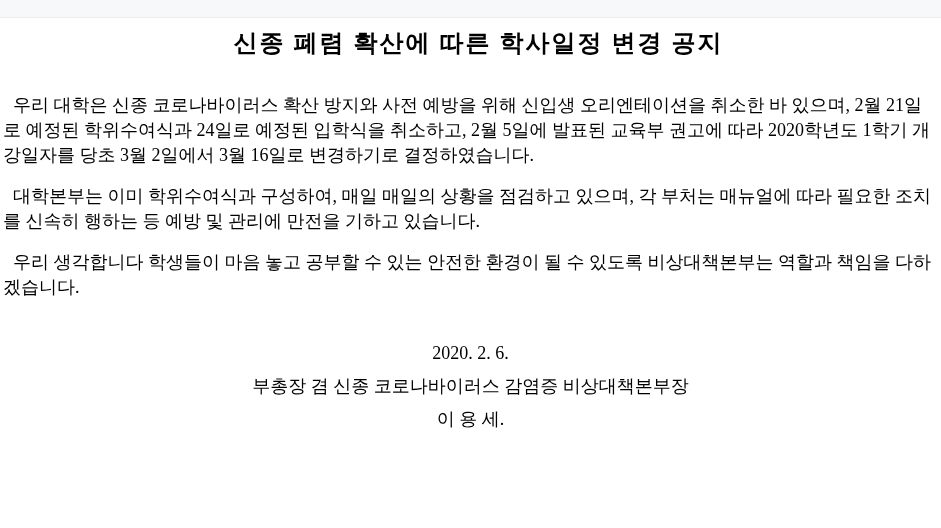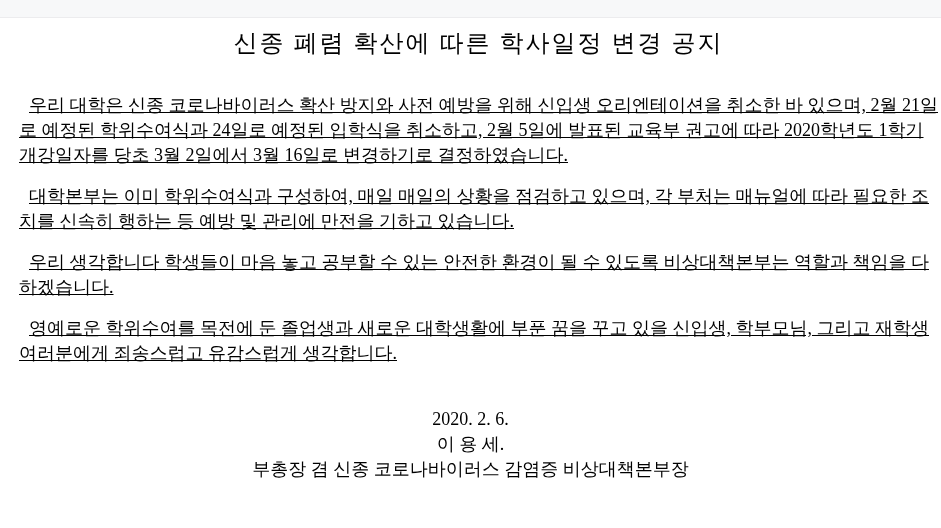--- a/index.html
+++ b/index.html
@@ -12,55 +12,53 @@
     overflow: hidden;
   }
   .top-bar {
     height: 17px;
     background: #f7f8f9;
     border-bottom: 1px solid #ececee;
   }
   .notice-title {
     text-align: center;
     font-size: 24px;
-    font-weight: 400;
+    font-weight: 700;
     letter-spacing: 2px;
     line-height: 30px;
     margin: 10px 0 35px 16px;
   }
   .body-text {
     padding: 0 3px;
     font-size: 18px;
     line-height: 25px;
     word-break: break-all;
   }
   .body-text p {
-    margin: 0 0 16px 16px;
+    margin: 0 0 16px 0;
     text-indent: 10px;
-    text-decoration: underline;
   }
   .closing {
     margin-top: 41px;
     text-align: center;
     font-size: 18px;
     line-height: 25px;
   }
-  .closing div { margin: 0; }
+  .closing div { margin: 8px; }
 </style>
 </head>
 <body>
 
 <div class="top-bar"></div>
 
 <h1 class="notice-title">신종 폐렴 확산에 따른 학사일정 변경 공지</h1>
 
 <div class="body-text">
   <p>우리 대학은 신종 코로나바이러스 확산 방지와 사전 예방을 위해 신입생 오리엔테이션을 취소한 바 있으며, 2월 21일로 예정된 학위수여식과 24일로 예정된 입학식을 취소하고, 2월 5일에 발표된 교육부 권고에 따라 2020학년도 1학기 개강일자를 당초 3월 2일에서 3월 16일로 변경하기로 결정하였습니다.</p>
   <p>대학본부는 이미 학위수여식과 구성하여, 매일 매일의 상황을 점검하고 있으며, 각 부처는 매뉴얼에 따라 필요한 조치를 신속히 행하는 등 예방 및 관리에 만전을 기하고 있습니다.</p>
   <p>우리 생각합니다 학생들이 마음 놓고 공부할 수 있는 안전한 환경이 될 수 있도록 비상대책본부는 역할과 책임을 다하겠습니다.</p>
-  <p>영예로운 학위수여를 목전에 둔 졸업생과 새로운 대학생활에 부푼 꿈을 꾸고 있을 신입생, 학부모님, 그리고 재학생 여러분에게 죄송스럽고 유감스럽게 생각합니다.</p>
 </div>
 
 <div class="closing">
   <div>2020. 2. 6.</div>
+  <div>부총장 겸 신종 코로나바이러스 감염증 비상대책본부장</div>
   <div>이 용 세.</div>
-  <div>부총장 겸 신종 코로나바이러스 감염증 비상대책본부장</div>
 </div>
 
 </body></html>

